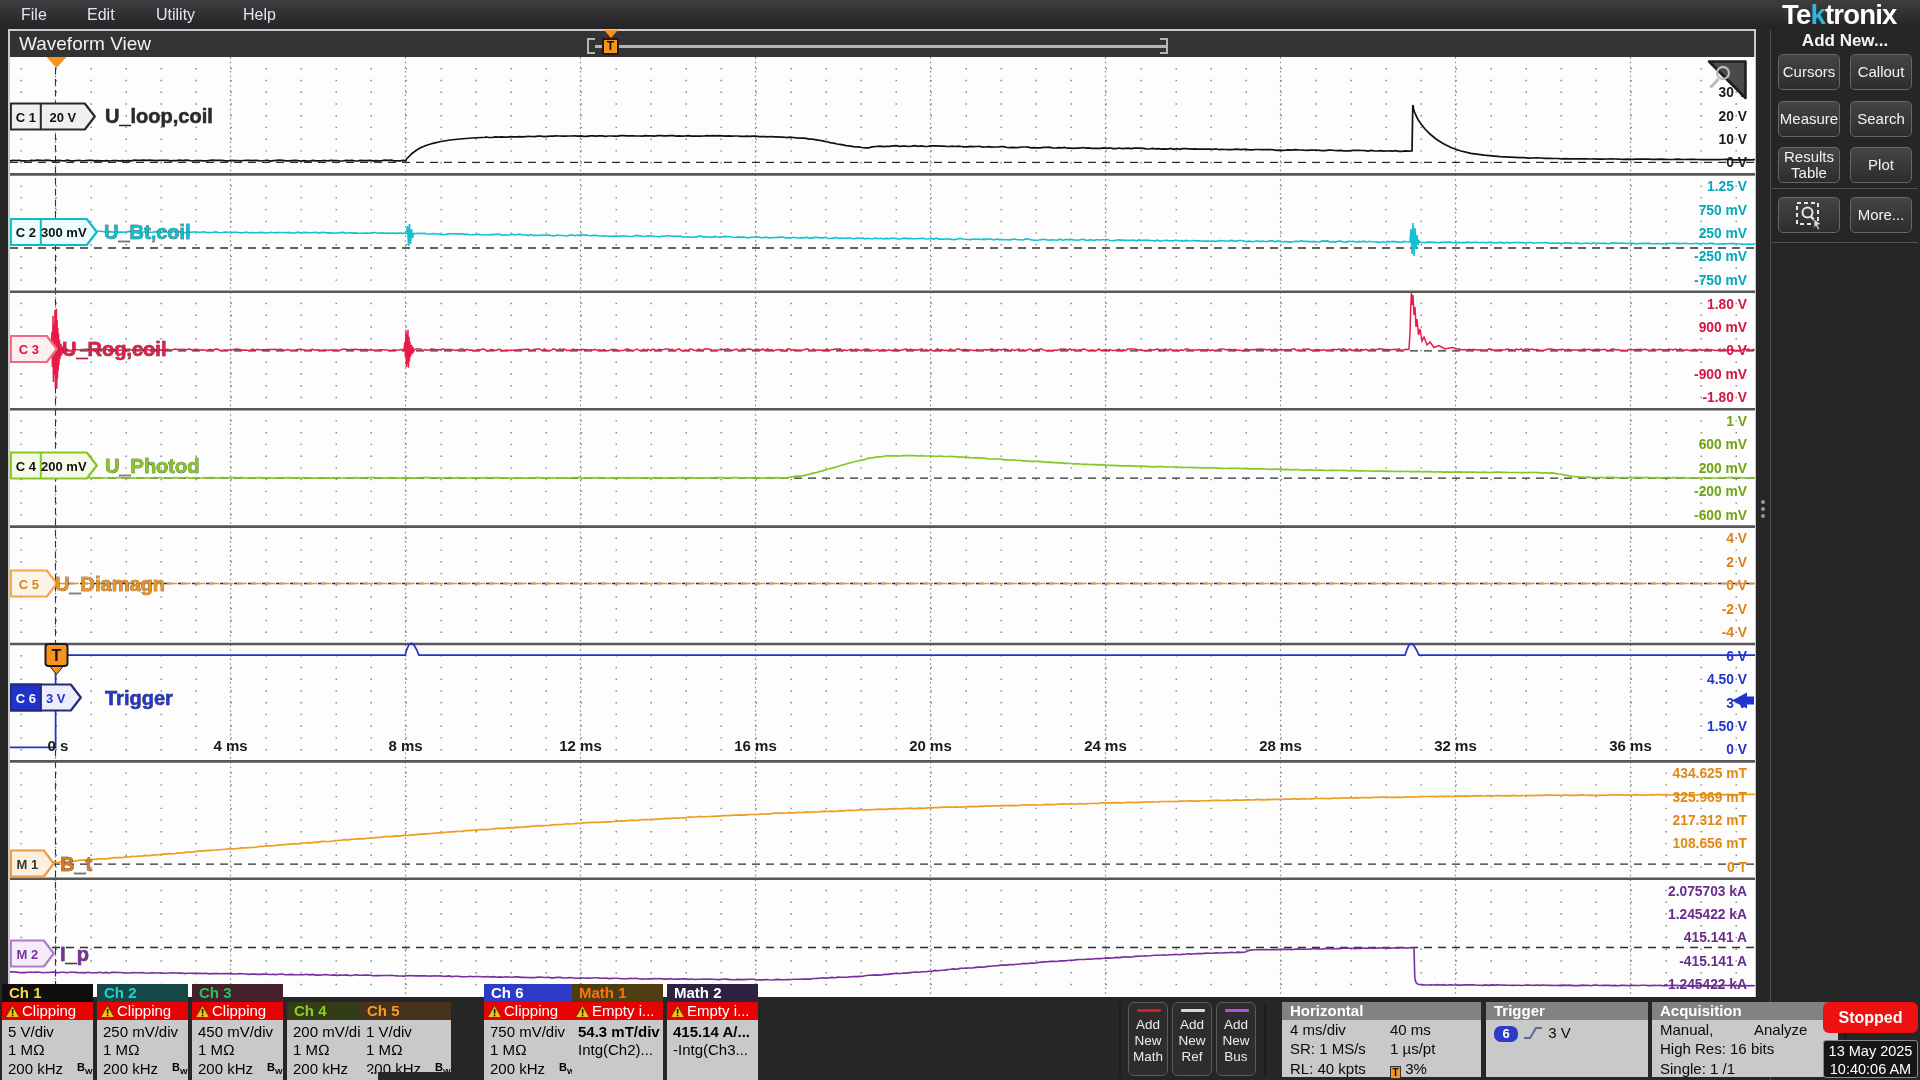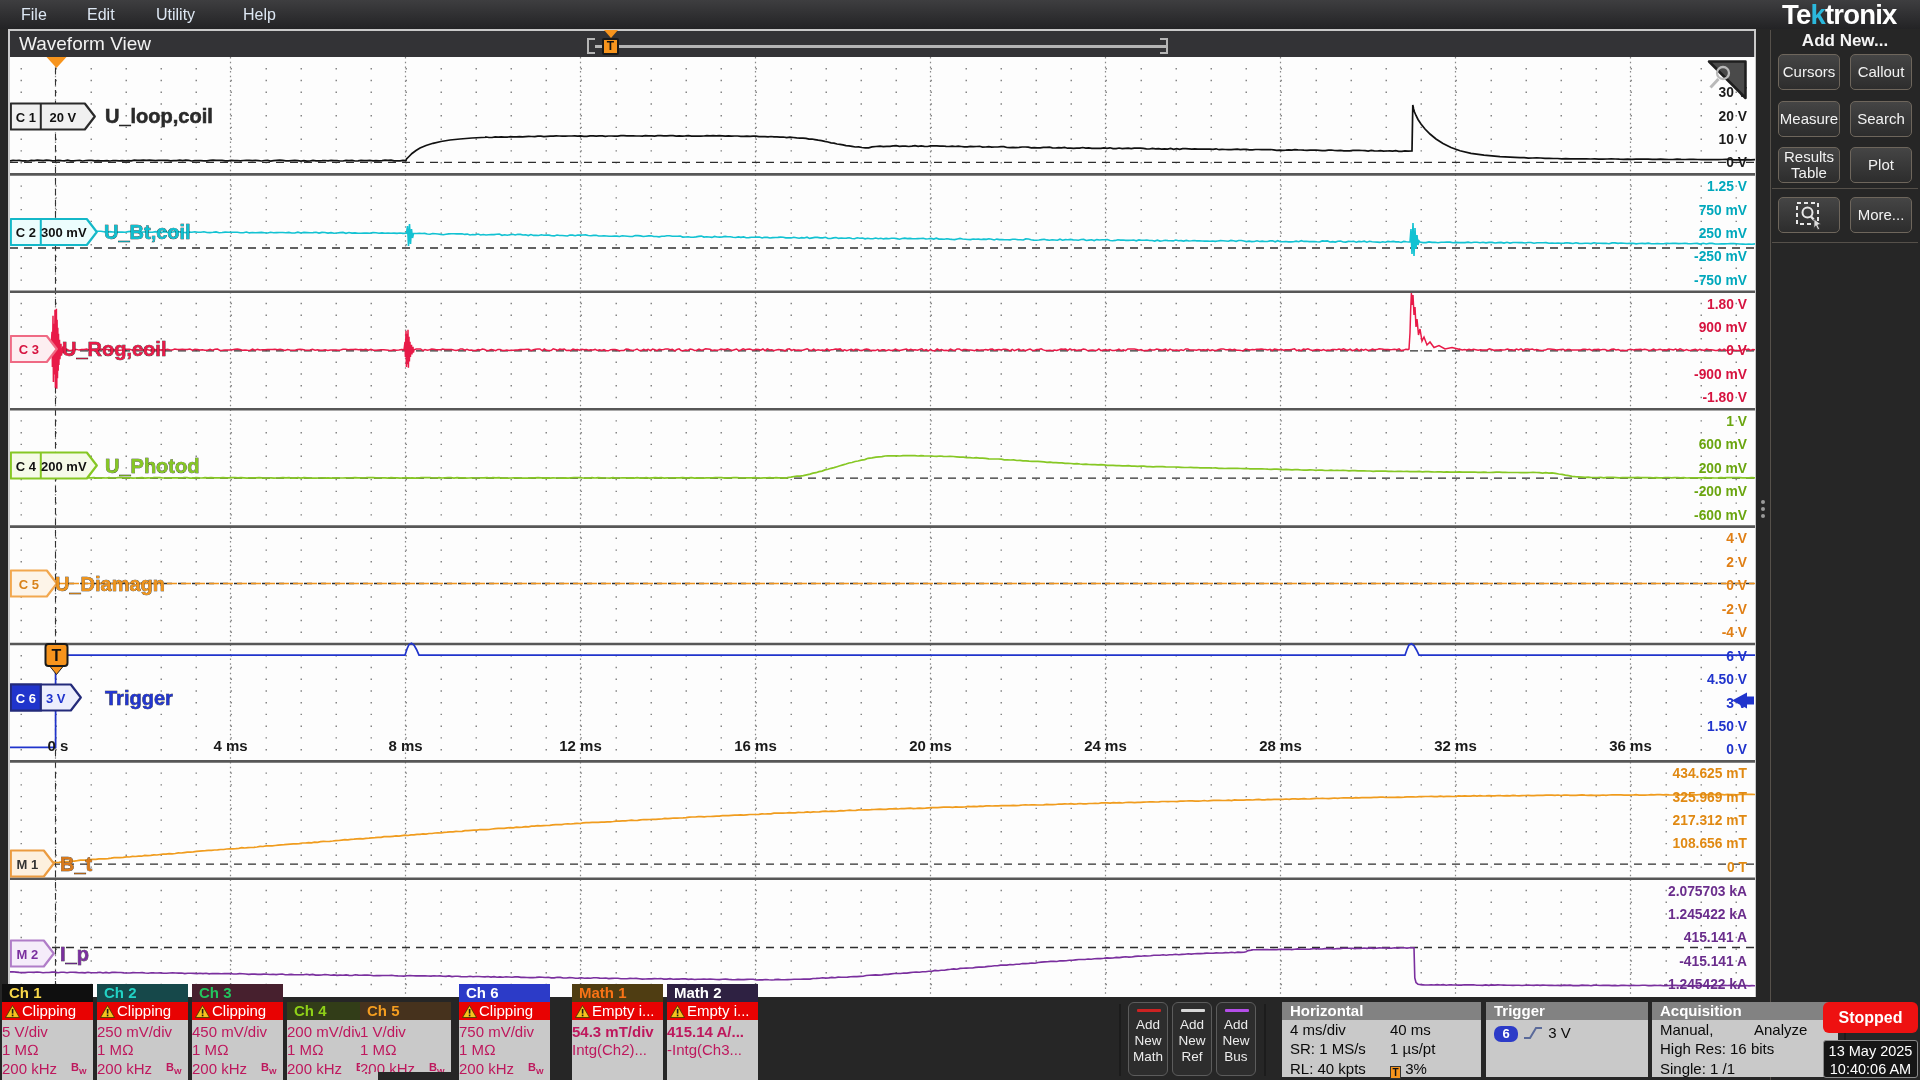--- a/index.html
+++ b/index.html
@@ -7,21 +7,21 @@
 .win{position:absolute;left:8px;top:29px;width:1748px;height:968px;border:2px solid #c9c9c9;border-bottom:none;background:#fdfdfd}
 .titlebar{position:absolute;left:0;top:0;width:100%;height:26px;background:#333336;color:#f2f2f2;font-size:19px}
 .rpanel-border{position:absolute;left:1770px;top:30px;width:1px;height:1050px;background:#55504a}
 .tek{position:absolute;left:1782px;top:-1px;width:132px;height:28px;color:#fff;font-size:27.5px;font-weight:700;letter-spacing:-0.8px}
 .addnew{position:absolute;left:1772px;top:31px;width:146px;text-align:center;color:#f5f5f5;font-size:17px;font-weight:700}
 .rbtn{position:absolute;width:62px;height:36px;background:linear-gradient(#454545,#2d2d2d);border:1px solid #6e665c;border-radius:5px;color:#f2f2f2;font-size:15px;display:flex;align-items:center;justify-content:center;text-align:center;line-height:16px}
 .rdiv{position:absolute;left:1772px;width:146px;height:1px;background:#55504a}
 .bb{position:absolute;background:#c9c9c9;overflow:hidden}
 .bb .hd{height:17.5px;font-size:15px;font-weight:700;padding:0 0 0 7px;line-height:17px;white-space:nowrap}
 .bb .clip{height:18px;background:#e80202;color:#fff;font-size:15px;font-weight:400;line-height:18px;padding-left:3px;white-space:nowrap}
-.bb .row{font-size:15px;color:#be185d;line-height:18.5px;white-space:nowrap}
+.bb .row{font-size:15px;color:#000000;line-height:18.5px;padding-left:6px;white-space:nowrap}
 .panel{position:absolute;background:#c9c9c9}
 .panel .ph{height:17.5px;background:#828282;color:#fff;font-size:15px;font-weight:700;line-height:17px;padding-left:8px}
 .panel .pr{font-size:15px;color:#0a0a0a;line-height:19.5px;padding-left:8px;position:relative}
 .anbtn{position:absolute;width:40px;height:74px;background:#2d2d2d;border:1px solid #5c5c5c;border-radius:6px;color:#ececec;font-size:13.5px;text-align:center;line-height:16px;padding-top:14px}
 .anbtn i{position:absolute;left:8px;top:6px;width:24px;height:3px;border-radius:1px}
 .stopped{position:absolute;left:1823px;top:1002px;width:95px;height:31px;background:#ee1111;border-radius:6px;color:#fff;font-size:16px;font-weight:700;text-align:center;line-height:31px}
 .dtime{position:absolute;left:1823px;top:1040px;width:95px;height:38px;background:#161616;border:1px solid #8a8a8a;border-radius:3px;color:#fff;font-size:14.5px;text-align:center;line-height:18px;padding-top:1px}
 .vdiv{position:absolute;top:1004px;width:2px;height:72px;background:#1c1c1c}
 </style></head>
 <body>
@@ -319,21 +319,21 @@
     <div class="row" style="margin-top:3px">200 mV/div</div>
     <div class="row" style="margin-top:0px">1 MΩ</div>
     <div class="row" style="margin-top:0px">200 kHz<span style="font-size:11px;font-weight:700;position:absolute;margin-left:14px;margin-top:-2px">B<sub style="font-size:8px">W</sub></span></div>
   </div>
 <div class="bb" style="left:360px;top:1002px;width:91px;height:70px">
     <div class="hd" style="background:#46321d;color:#f49d20">Ch 5</div>
     <div class="row" style="margin-top:3px">1 V/div</div>
     <div class="row" style="margin-top:0px">1 MΩ</div>
     <div class="row" style="margin-top:0px">200 kHz<span style="font-size:11px;font-weight:700;position:absolute;margin-left:14px;margin-top:-2px">B<sub style="font-size:8px">W</sub></span></div>
   </div>
-<div class="bb" style="left:459px;top:984px;width:91px;height:96px">
+<div class="bb" style="left:484px;top:984px;width:91px;height:96px">
     <div class="hd" style="background:#2c3bc8;color:#ffffff">Ch 6</div>
     <div class="clip"><svg width="15" height="13" viewBox="0 0 15 13" style="vertical-align:-2px;margin-right:2px">
         <polygon points="7.5,0.5 14.5,12.5 0.5,12.5" fill="#f7c31d" stroke="#3a3a00" stroke-width="0.8"></polygon>
         <rect x="6.8" y="4" width="1.6" height="4.6" fill="#1a1a1a"></rect>
         <rect x="6.8" y="9.6" width="1.6" height="1.7" fill="#1a1a1a"></rect>
       </svg>Clipping</div>
     <div class="row" style="margin-top:3px">750 mV/div</div>
     <div class="row" style="margin-top:0px">1 MΩ</div>
     <div class="row" style="margin-top:0px">200 kHz<span style="font-size:11px;font-weight:700;position:absolute;margin-left:14px;margin-top:-2px">B<sub style="font-size:8px">W</sub></span></div>
   </div>

